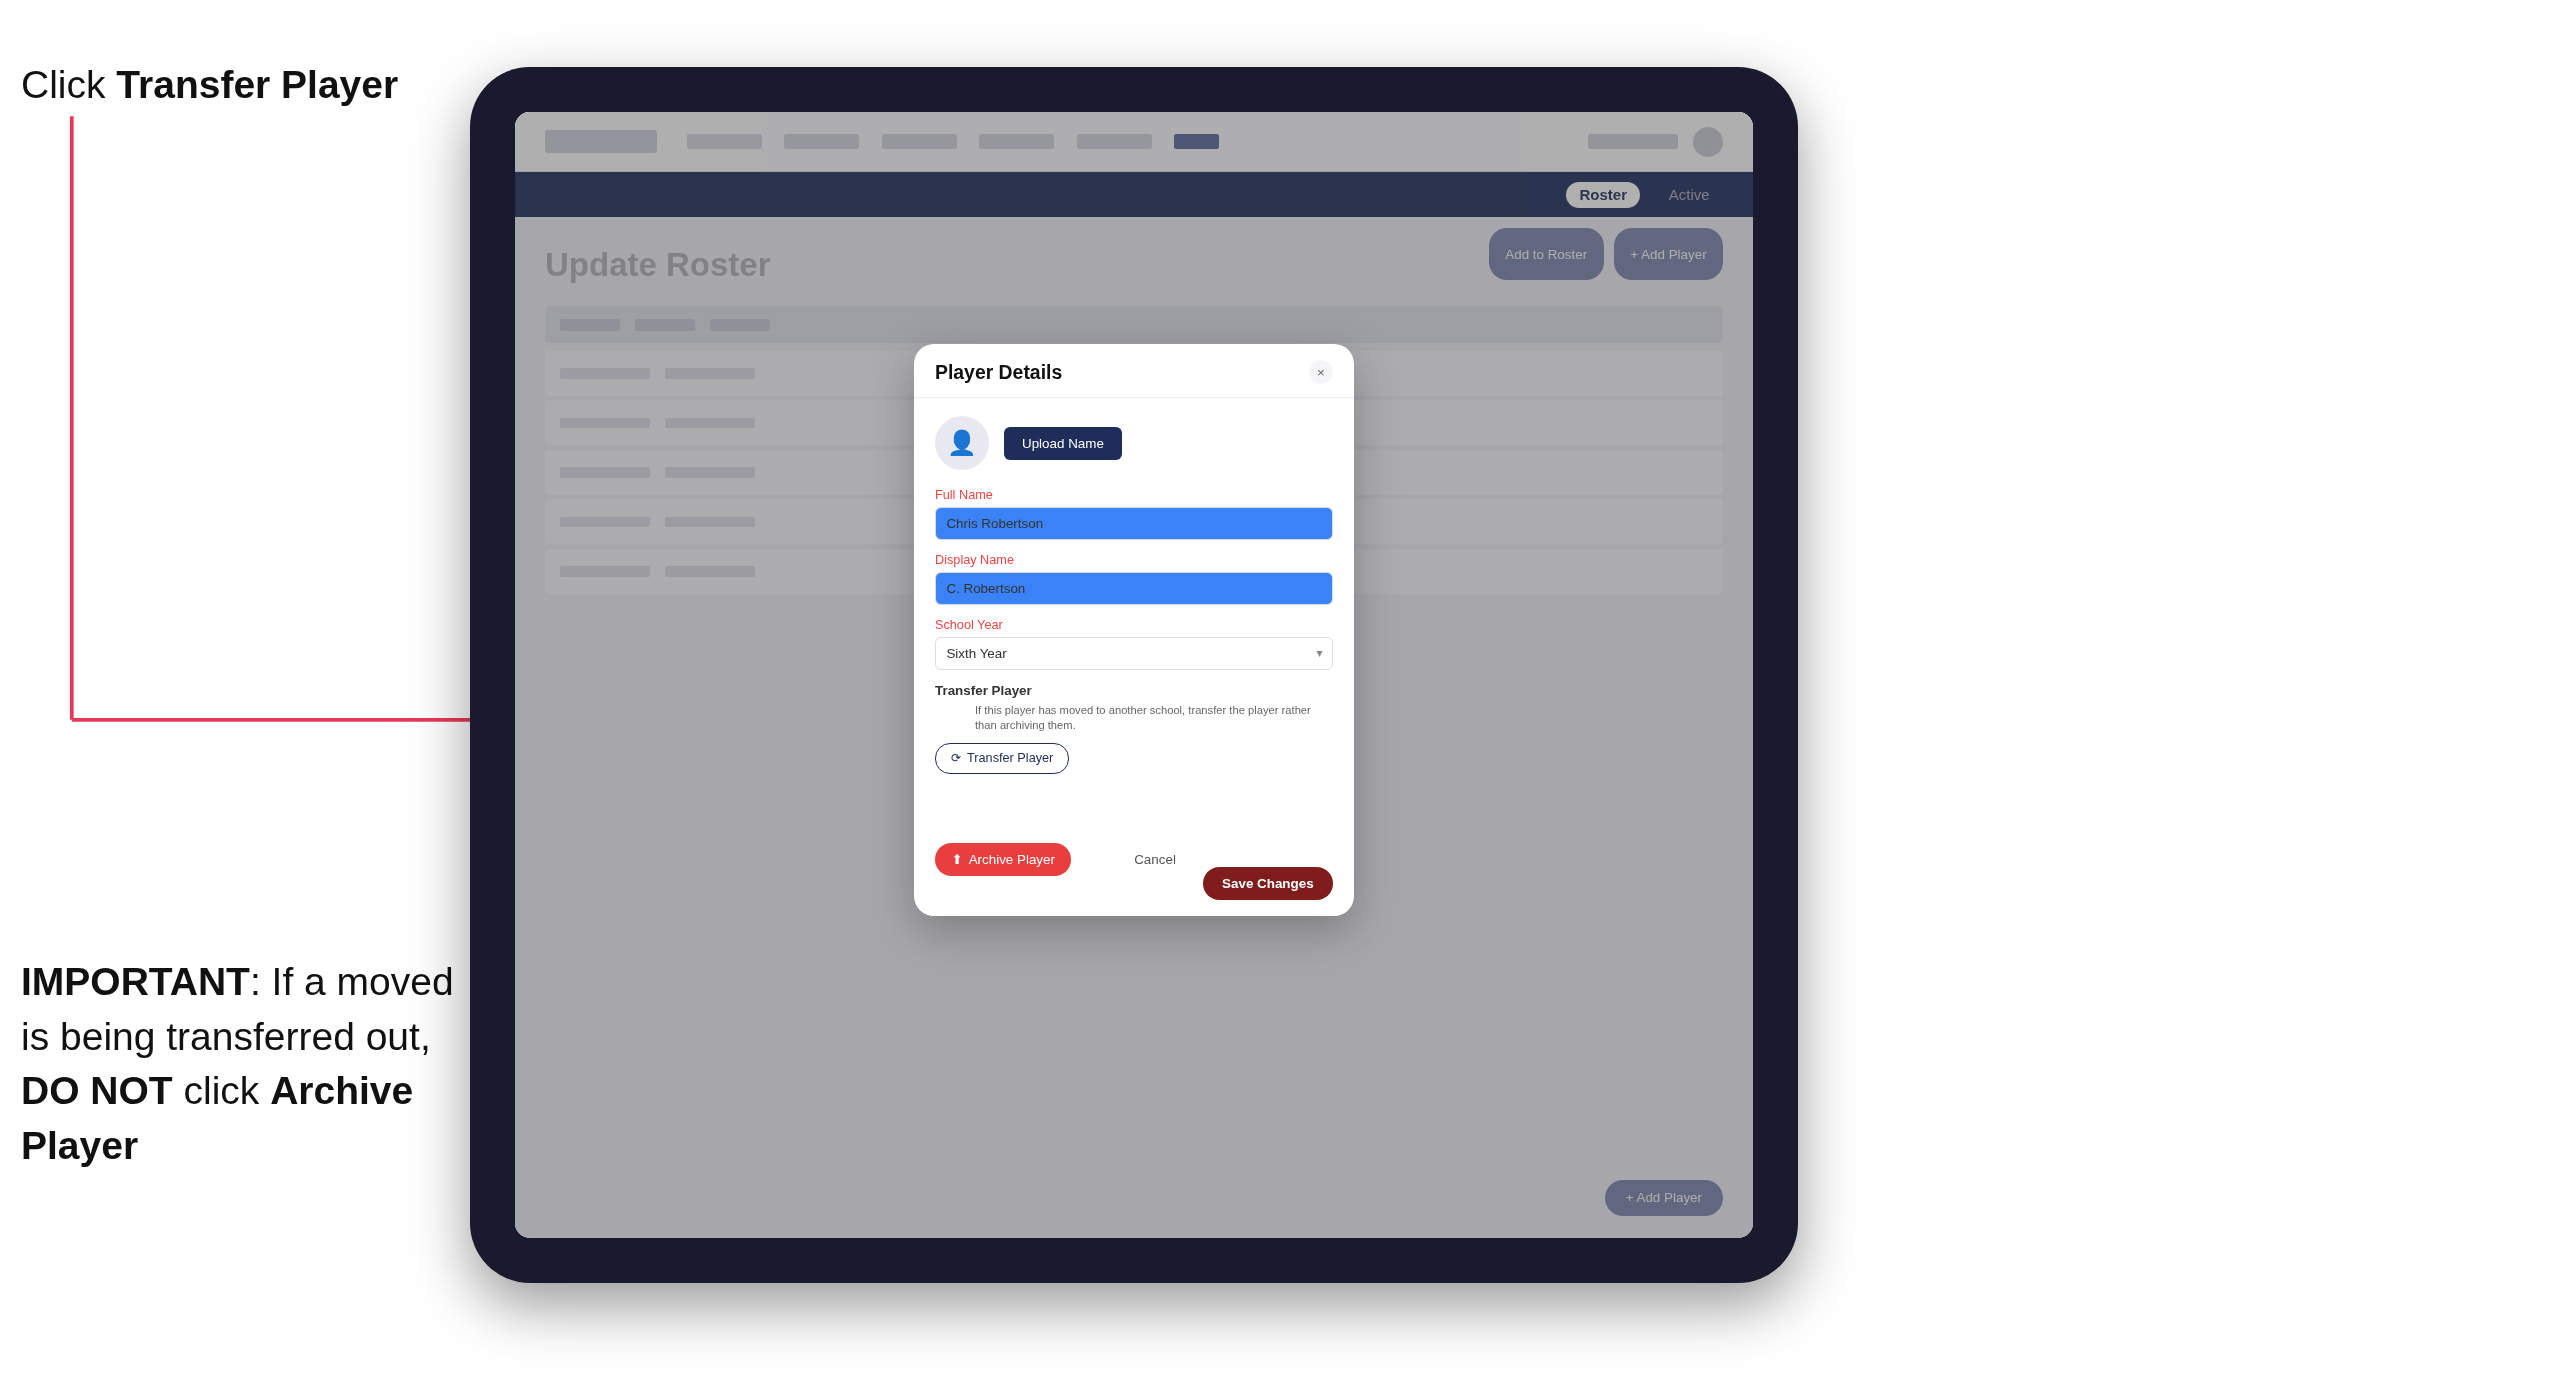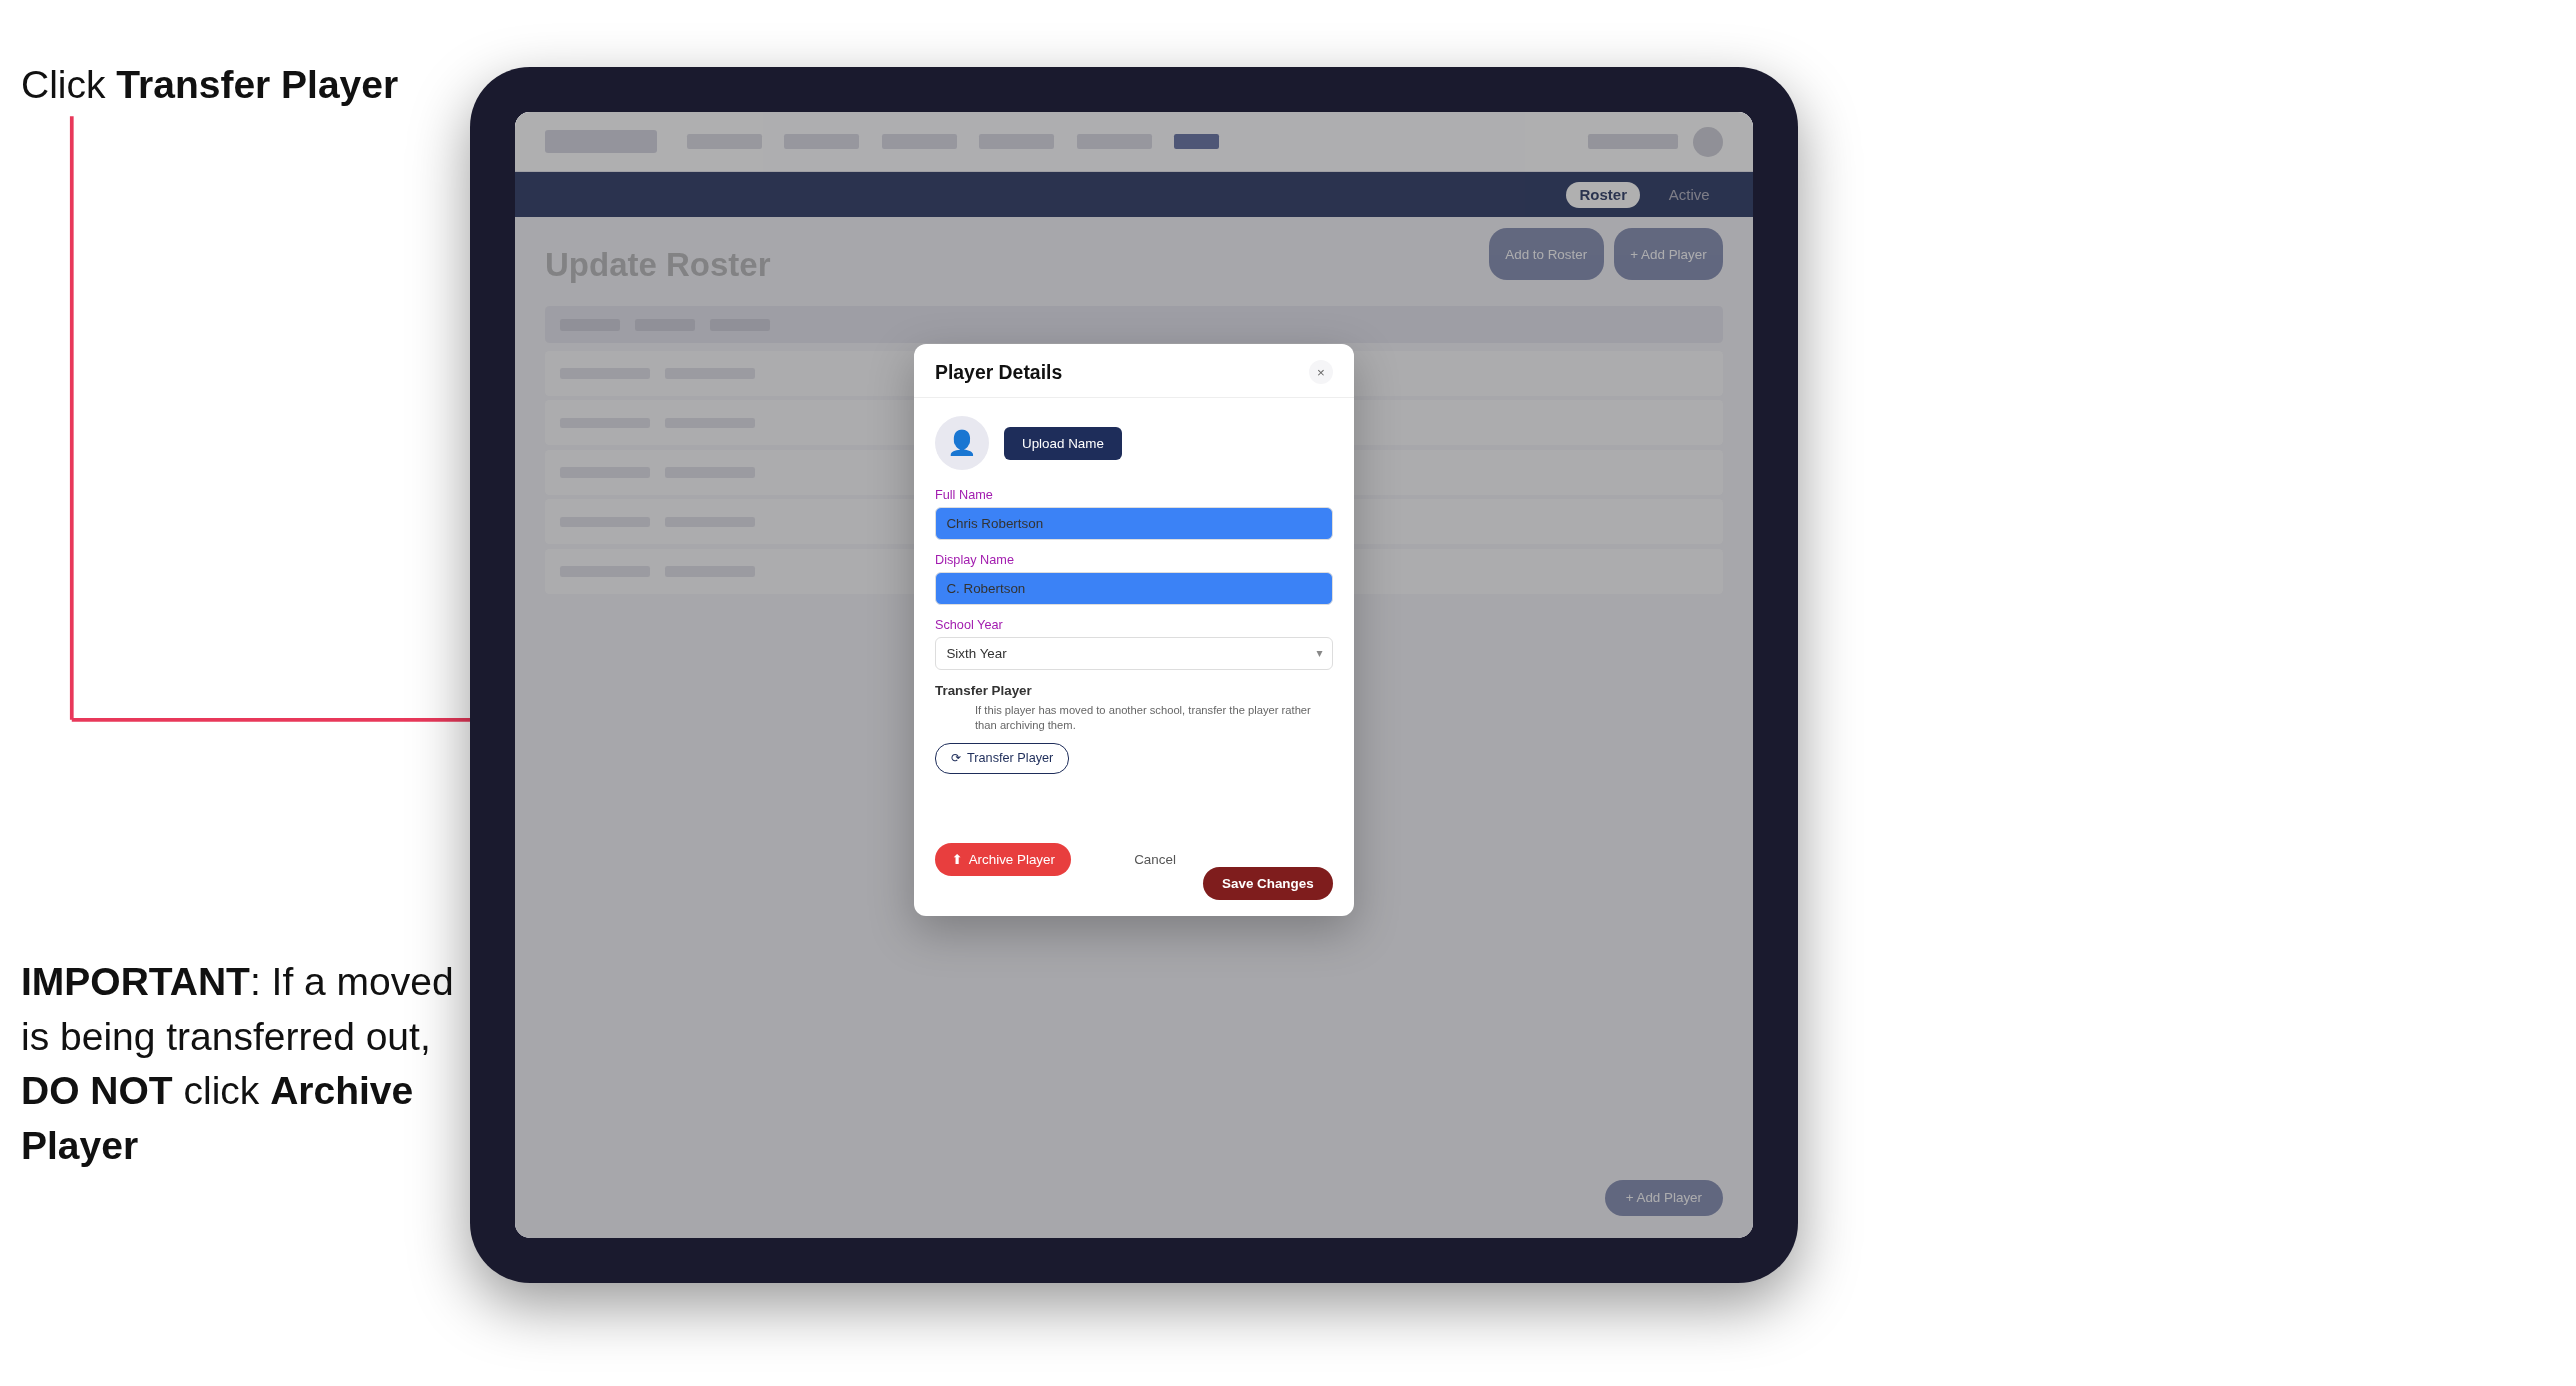--- a/index.html
+++ b/index.html
@@ -228,21 +228,21 @@
       display: flex;
       align-items: center;
       justify-content: center;
       z-index: 10;
     }
 
     
     .modal {
       width: 440px;
       background: #ffffff;
-      border-radius: 12px;
+      border-radius: 20px;
       box-shadow: 0 15px 45px rgba(0,0,0,0.25);
       overflow: hidden;
       position: relative;
       top: -45px;
     }
 
     .modal-header {
       display: flex;
       align-items: center;
       justify-content: space-between;
@@ -310,21 +310,21 @@
     }
 
     
     .form-group {
       margin-bottom: 13.4px;
     }
 
     .form-label {
       font-size: 12.7px;
       font-weight: 500;
-      color: #a21caf;
+      color: #ef4444;
       margin-bottom: 4.5px;
       display: block;
     }
 
     .form-input {
       width: 100%;
       height: 33px;
       border: 0.7px solid #ddd;
       border-radius: 6px;
       padding: 0 10.4px;

